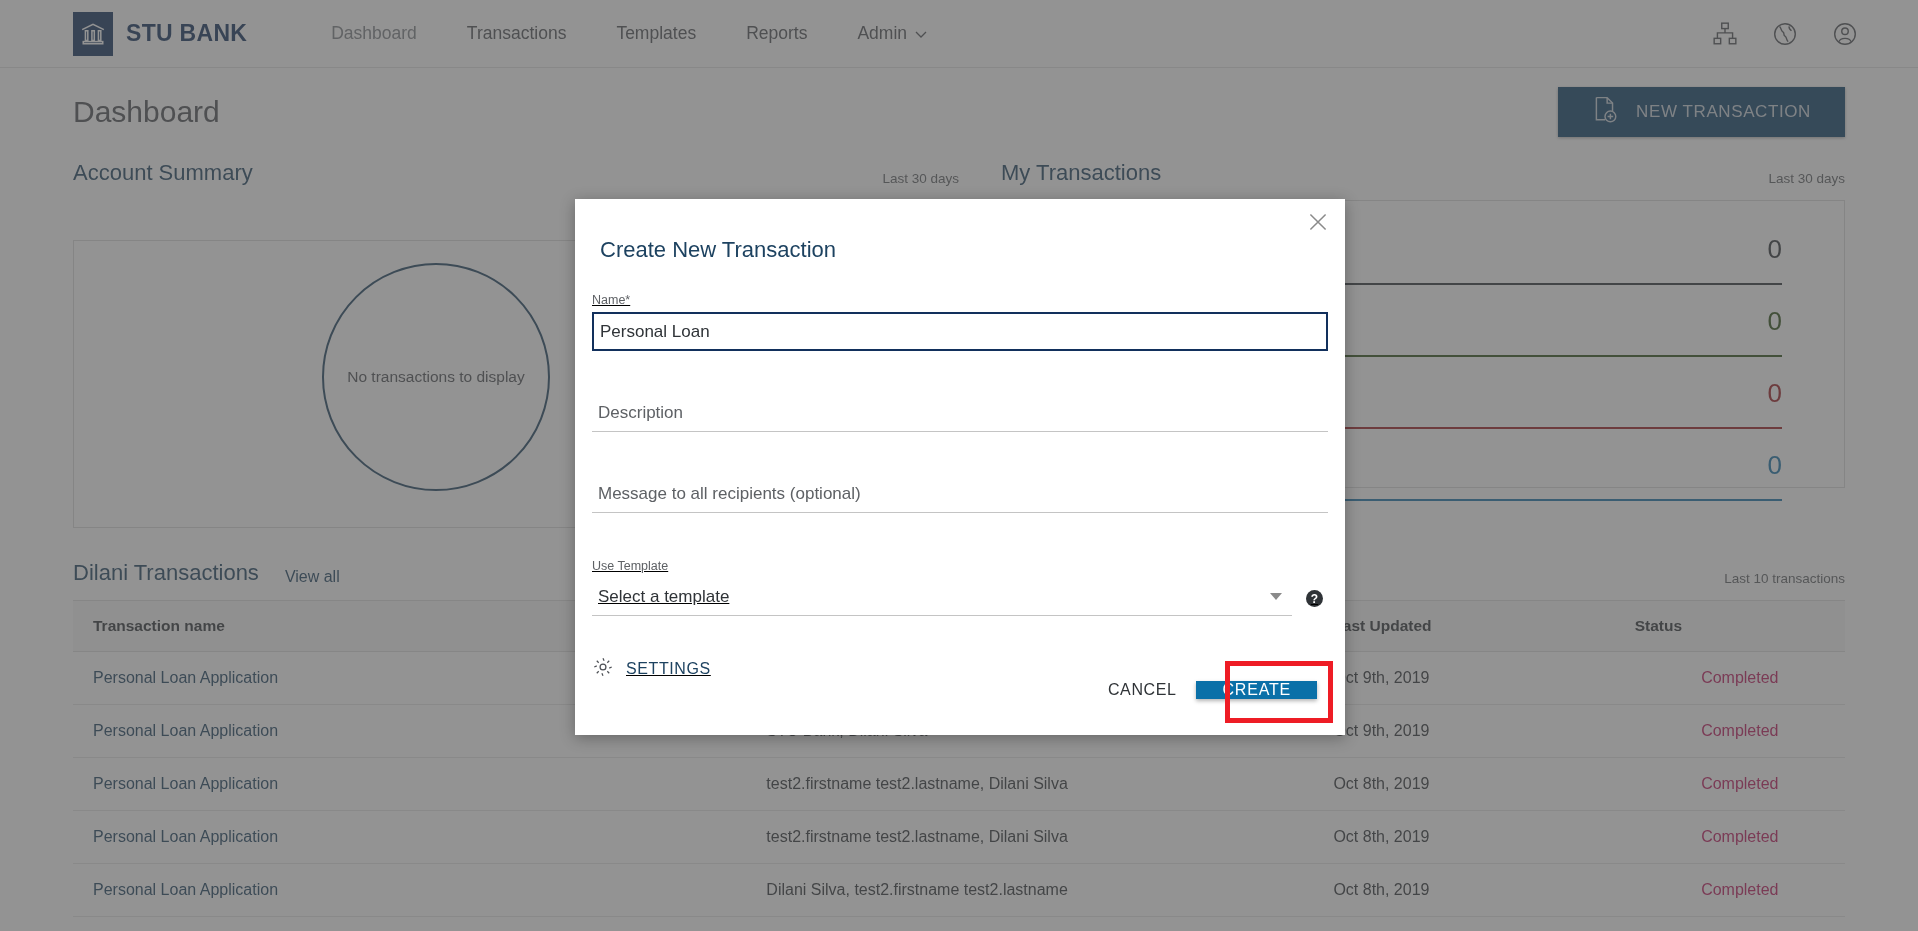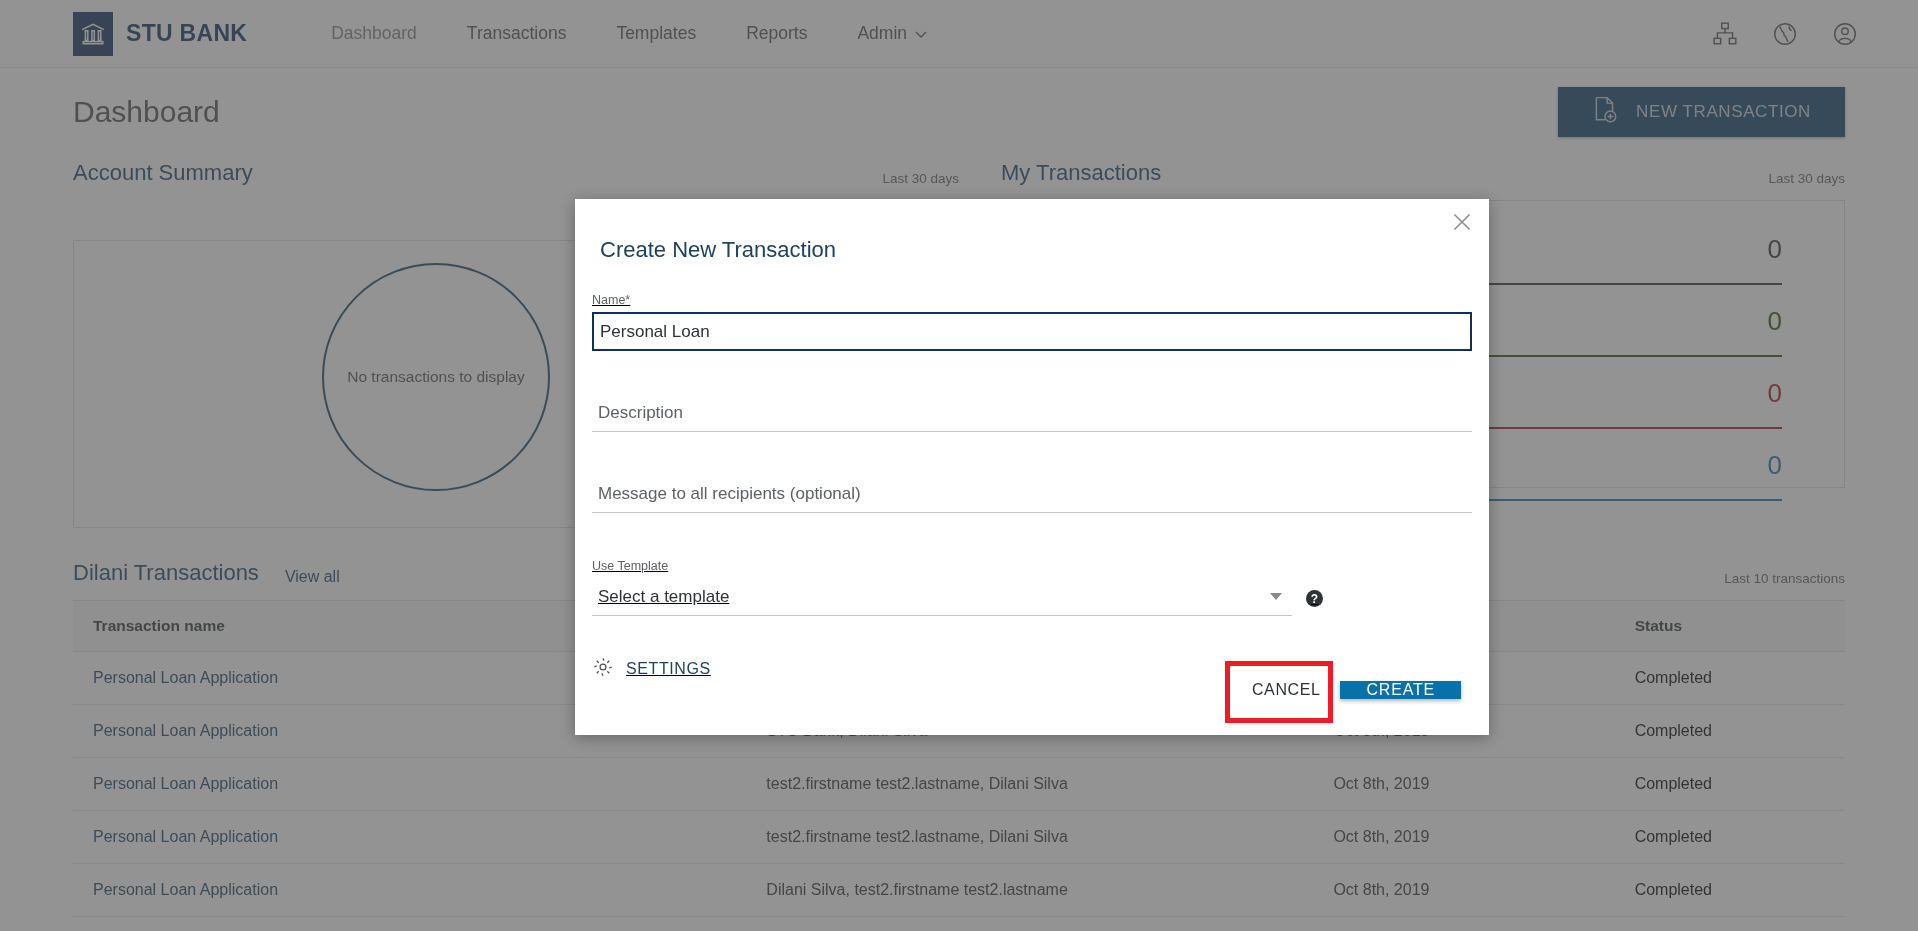--- a/index.html
+++ b/index.html
@@ -120,30 +120,30 @@
   table.txn th {
     text-align: left; font-size: 15.5px; color: #2f3337; font-weight: bold;
     padding: 16px 0 16px 20px; border-top: 1px solid #dcdcdc; border-bottom: 1px solid #dcdcdc;
     background: #f7f7f7;
   }
   table.txn td {
     font-size: 16px; color: #2f3337; padding: 17px 0 17px 20px;
     border-bottom: 1px solid #e4e4e4;
   }
   table.txn td.name a { color: #1d4260; text-decoration: none; cursor: pointer; }
-  table.txn td.status { color: #000000; }
+  table.txn td.status { color: #be185d; text-align: center; }
   th.c1, td.c1 { width: 38%; }
   th.c2, td.c2 { width: 32%; }
   th.c3, td.c3 { width: 17%; }
   th.c4, td.c4 { width: 13%; }
 
   
   #modal {
     position: absolute; z-index: 100;
-    left: 575px; top: 199px; width: 914px; height: 536px;
+    left: 575px; top: 199px; width: 770px; height: 536px;
     background: #ffffff;
     box-shadow: 0 3px 14px rgba(0,0,0,.3);
   }
   .modal-close {
     position: absolute; right: 14px; top: 10px;
     width: 26px; height: 26px; cursor: pointer; color: #8a8a8a;
   }
   .modal-title {
     font-size: 22px; color: #1d4260; padding: 38px 0 0 25px;
   }

